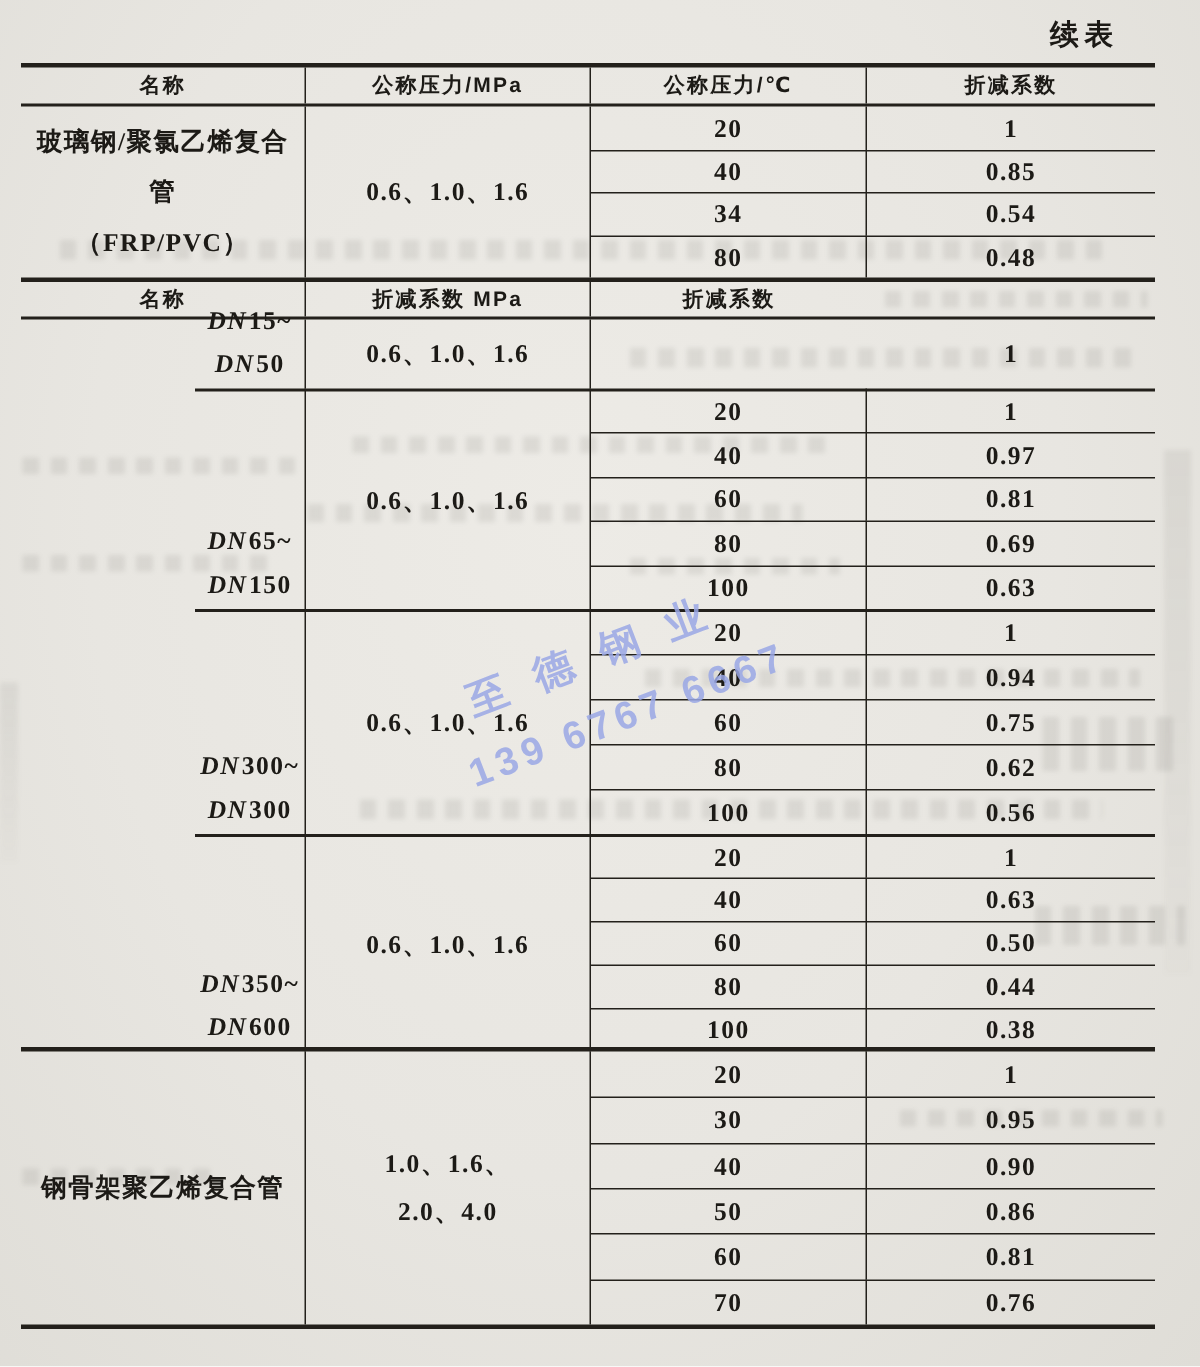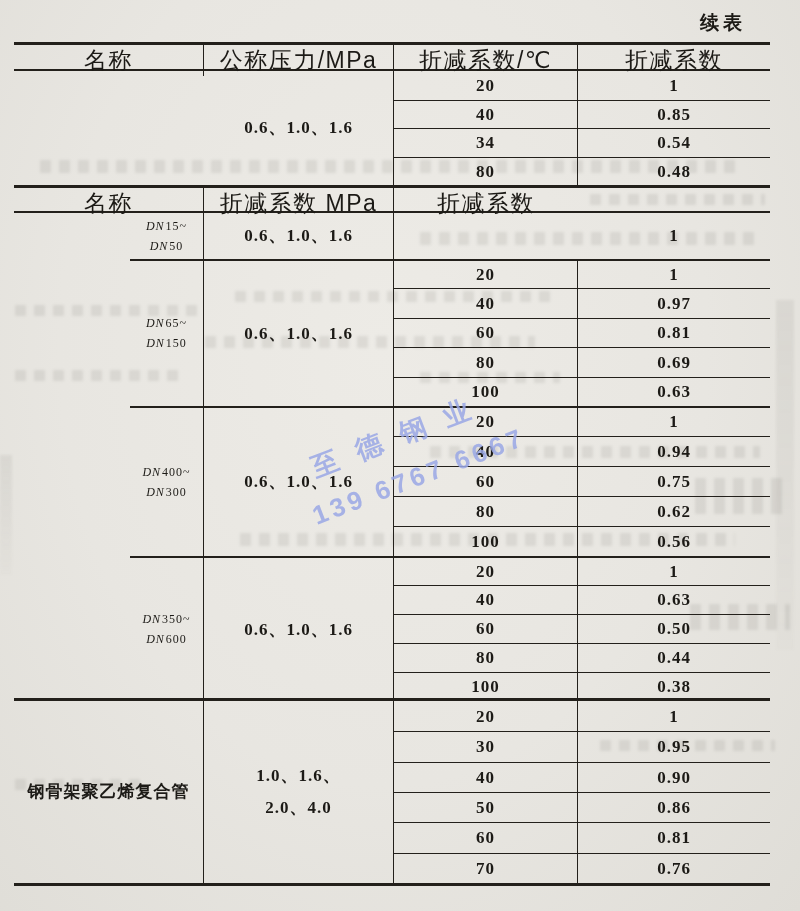--- a/index.html
+++ b/index.html
@@ -42,26 +42,26 @@
     text-align:center;box-sizing:border-box;
     font-size:17px;letter-spacing:1px;line-height:1.25;
     padding:1px 2px;
   }
   .col{flex-direction:column;}
   .br{border-right:1.8px solid var(--line);}
   .rt{border-top:1.6px solid var(--line);}
   .gt{border-top:2.5px solid var(--line);}
   .head{
     font-family:"Liberation Sans","DejaVu Sans",sans-serif;
-    font-weight:400;font-size:23px;letter-spacing:1.5px;
+    font-weight:700;font-size:14px;letter-spacing:1.5px;
   }
   .pname{font-weight:700;letter-spacing:1px;}
   .pname .ln{line-height:1.95;}
   .num{font-weight:600;}
-  .dn{font-weight:400;font-size:12px;}
+  .dn{font-weight:700;font-size:17px;justify-content:flex-end;}
   .dn .ln{line-height:1.7;}
   .dni{font-style:italic;padding-right:1px;}
   .pr2 .ln{line-height:1.9;}
 
   .bt3{border-top:3px solid var(--line);}
   .bb2{border-bottom:2.2px solid var(--line);}
   .bb3{border-bottom:3px solid var(--line);}
 
   
   .watermark{
@@ -93,25 +93,29 @@
   <div class="smudge" style="top:740px;left:600px;width:175px;height:11px"></div>
   <div class="smudge" style="top:779px;left:15px;width:130px;height:11px"></div>
   <div class="smudge v" style="top:455px;left:0;width:12px;height:120px"></div>
   <div class="smudge v" style="top:300px;left:776px;width:18px;height:350px"></div>
 
   <div class="continued">续表</div>
 
   <div class="band grid4 bt3 bb2" style="top:42px;height:29px">
     <div class="cell head br">名称</div>
     <div class="cell head br">公称压力/MPa</div>
-    <div class="cell head br">折减系数/℃</div>
+    <div class="cell head br">公称压力/℃</div>
     <div class="cell head">折减系数</div>
   </div>
 
   <div class="band grid4" style="top:71px;height:114px;grid-template-rows:repeat(4,1fr)">
+    <div class="cell col br pname" style="grid-area:1/1/5/2">
+      <div class="ln">玻璃钢/聚氯乙烯复合管</div>
+      <div class="ln">（FRP/PVC）</div>
+    </div>
     <div class="cell br num" style="grid-area:1/2/5/3">0.6、1.0、1.6</div>
     <div class="cell br num" style="grid-area:1/3/2/4">20</div>
     <div class="cell num" style="grid-area:1/4/2/5">1</div>
     <div class="cell br num rt" style="grid-area:2/3/3/4">40</div>
     <div class="cell num rt" style="grid-area:2/4/3/5">0.85</div>
     <div class="cell br num rt" style="grid-area:3/3/4/4">34</div>
     <div class="cell num rt" style="grid-area:3/4/4/5">0.54</div>
     <div class="cell br num rt" style="grid-area:4/3/5/4">80</div>
     <div class="cell num rt" style="grid-area:4/4/5/5">0.48</div>
   </div>
@@ -141,21 +145,21 @@
     <div class="cell br num rt" style="grid-area:3/4/4/5">40</div>
     <div class="cell num rt" style="grid-area:3/5/4/6">0.97</div>
     <div class="cell br num rt" style="grid-area:4/4/5/5">60</div>
     <div class="cell num rt" style="grid-area:4/5/5/6">0.81</div>
     <div class="cell br num rt" style="grid-area:5/4/6/5">80</div>
     <div class="cell num rt" style="grid-area:5/5/6/6">0.69</div>
     <div class="cell br num rt" style="grid-area:6/4/7/5">100</div>
     <div class="cell num rt" style="grid-area:6/5/7/6">0.63</div>
 
     <div class="cell col br dn gt" style="grid-area:7/2/12/3">
-      <div class="ln"><span class="dni">DN</span><span>400~</span></div>
+      <div class="ln"><span class="dni">DN</span><span>300~</span></div>
       <div class="ln"><span class="dni">DN</span><span>300</span></div>
     </div>
     <div class="cell br num gt" style="grid-area:7/3/12/4">0.6、1.0、1.6</div>
     <div class="cell br num gt" style="grid-area:7/4/8/5">20</div>
     <div class="cell num gt" style="grid-area:7/5/8/6">1</div>
     <div class="cell br num rt" style="grid-area:8/4/9/5">40</div>
     <div class="cell num rt" style="grid-area:8/5/9/6">0.94</div>
     <div class="cell br num rt" style="grid-area:9/4/10/5">60</div>
     <div class="cell num rt" style="grid-area:9/5/10/6">0.75</div>
     <div class="cell br num rt" style="grid-area:10/4/11/5">80</div>

